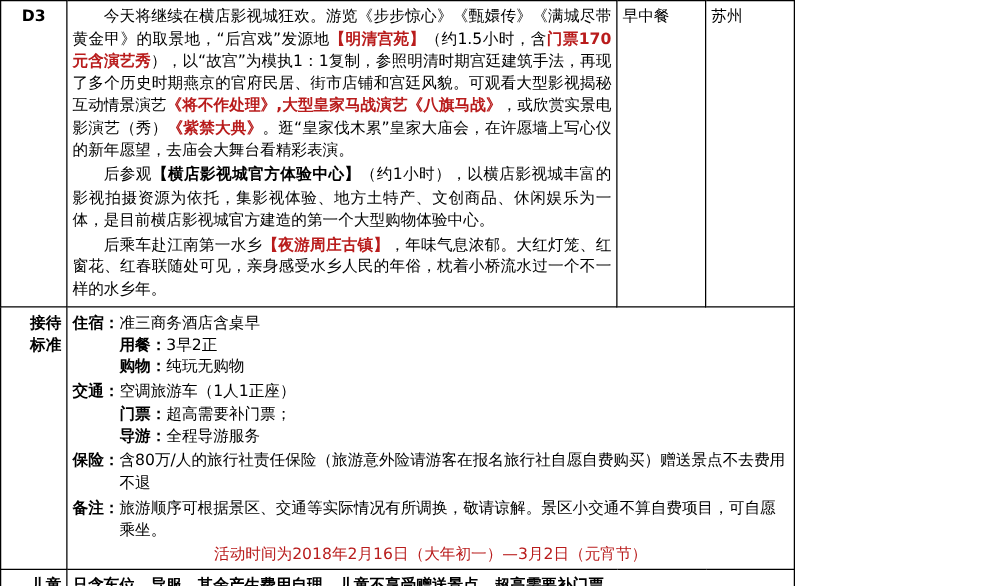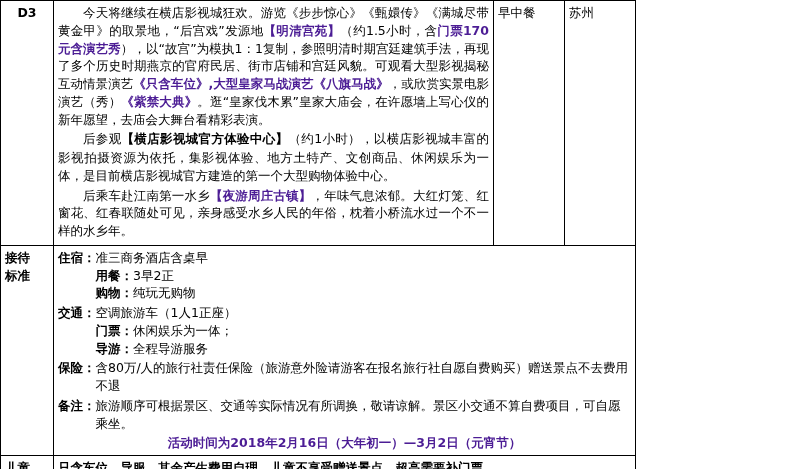--- a/index.html
+++ b/index.html
@@ -21,50 +21,50 @@
     vertical-align:top;
     padding:3px 4px;
     line-height:1.42;
   }
   .col-day{width:44px;text-align:center;vertical-align:middle;font-weight:bold;}
   .col-meal{width:62px;text-align:left;vertical-align:middle;}
   .col-hotel{width:62px;vertical-align:middle;}
   .body-cell{padding:4px 6px 4px 6px;}
   p.para{margin:0 0 2px 0;text-align:justify;text-justify:inter-ideograph;}
   p.indent{text-indent:2em;}
-  .red{color:#4c1d95;font-weight:bold;}
+  .red{color:#b91c1c;font-weight:bold;}
   .b{font-weight:bold;font-family:Liberation Serif, serif;}
 
   
-  .svc-label{width:44px;text-align:left;vertical-align:middle;font-weight:bold;line-height:1.5;}
+  .svc-label{width:44px;text-align:right;vertical-align:middle;font-weight:bold;line-height:1.5;}
   .svc-body{padding:4px 6px;}
   .svc-row{display:flex;align-items:flex-start;margin-bottom:2px;}
   .svc-key{font-weight:bold;white-space:nowrap;}
   .svc-val{flex:1;}
   .svc-col{display:flex;flex-direction:column;}
   .svc-col .seg{white-space:nowrap;}
   .seg-1{width:248px;}
   .seg-2{width:196px;}
   .seg-3{flex:1;}
-  .center-line{text-align:center;font-weight:bold;}
+  .center-line{text-align:center;font-weight:normal;}
   .kid-cell{padding:5px 6px;font-weight:bold;}
   .tips-cell{padding:4px 6px;}
   .tips-line{margin:0 0 1px 0;}
 </style>
 </head>
 <body>
 
 <table class="itin">
 
   <tbody>
       <tr>
     <td class="col-day">D3</td>
     <td class="body-cell">
       <p class="para indent">
-        今天将继续在横店影视城狂欢。游览《步步惊心》《甄嬛传》《满城尽带黄金甲》的取景地，“后宫戏”发源地<span class="red">【明清宫苑】</span>（约1.5小时，含<span class="red">门票170元含演艺秀</span>），以“故宫”为模执1：1复制，参照明清时期宫廷建筑手法，再现了多个历史时期燕京的官府民居、街市店铺和宫廷风貌。可观看大型影视揭秘互动情景演艺<span class="red">《只含车位》,大型皇家马战演艺《八旗马战》</span>，或欣赏实景电影演艺（秀）<span class="red">《紫禁大典》</span>。逛“皇家伐木累”皇家大庙会，在许愿墙上写心仪的新年愿望，去庙会大舞台看精彩表演。
+        今天将继续在横店影视城狂欢。游览《步步惊心》《甄嬛传》《满城尽带黄金甲》的取景地，“后宫戏”发源地<span class="red">【明清宫苑】</span>（约1.5小时，含<span class="red">门票170元含演艺秀</span>），以“故宫”为模执1：1复制，参照明清时期宫廷建筑手法，再现了多个历史时期燕京的官府民居、街市店铺和宫廷风貌。可观看大型影视揭秘互动情景演艺<span class="red">《将不作处理》,大型皇家马战演艺《八旗马战》</span>，或欣赏实景电影演艺（秀）<span class="red">《紫禁大典》</span>。逛“皇家伐木累”皇家大庙会，在许愿墙上写心仪的新年愿望，去庙会大舞台看精彩表演。
       </p>
       <p class="para indent">
         后参观<span class="b">【横店影视城官方体验中心】</span>（约1小时），以横店影视城丰富的影视拍摄资源为依托，集影视体验、地方土特产、文创商品、休闲娱乐为一体，是目前横店影视城官方建造的第一个大型购物体验中心。
       </p>
       <p class="para indent">
         后乘车赴江南第一水乡<span class="red">【夜游周庄古镇】</span>，年味气息浓郁。大红灯笼、红窗花、红春联随处可见，亲身感受水乡人民的年俗，枕着小桥流水过一个不一样的水乡年。
       </p>
     </td>
     <td class="col-meal">早中餐</td>
     <td class="col-hotel">苏州</td>
@@ -82,21 +82,21 @@
         <span class="svc-col svc-val">
           <span class="seg seg-1">准三商务酒店含桌早</span>
           <span class="seg seg-2"><span class="svc-key">用餐：</span><span>3早2正</span></span>
           <span class="seg seg-3"><span class="svc-key">购物：</span><span>纯玩无购物</span></span>
         </span>
       </div>
       <div class="svc-row">
         <span class="svc-key">交通：</span>
         <span class="svc-col svc-val">
           <span class="seg seg-1">空调旅游车（1人1正座）</span>
-          <span class="seg seg-2"><span class="svc-key">门票：</span><span>休闲娱乐为一体；</span></span>
+          <span class="seg seg-2"><span class="svc-key">门票：</span><span>超高需要补门票；</span></span>
           <span class="seg seg-3"><span class="svc-key">导游：</span><span>全程导游服务</span></span>
         </span>
       </div>
       <div class="svc-row">
         <span class="svc-key">保险：</span>
         <span class="svc-val">含80万/人的旅行社责任保险（旅游意外险请游客在报名旅行社自愿自费购买）赠送景点不去费用不退</span>
       </div>
       <div class="svc-row">
         <span class="svc-key">备注：</span>
         <span class="svc-val">旅游顺序可根据景区、交通等实际情况有所调换，敬请谅解。景区小交通不算自费项目，可自愿乘坐。</span>

